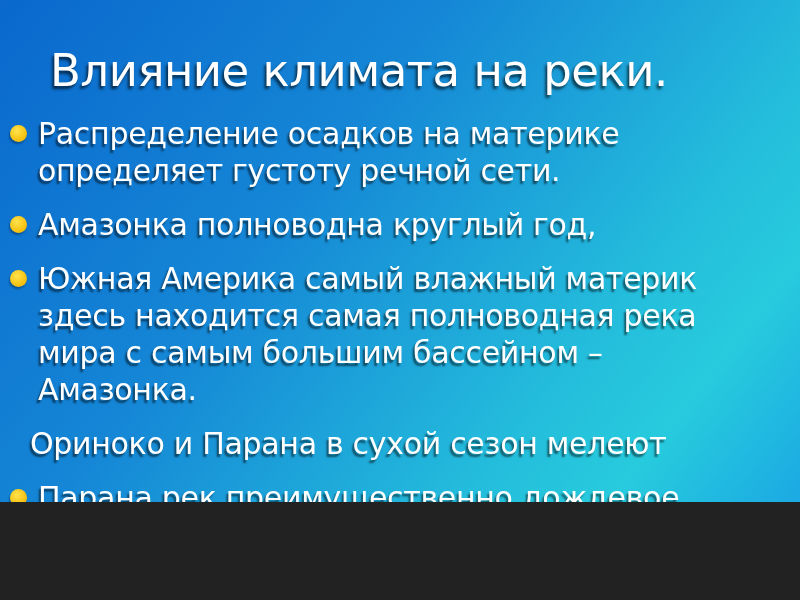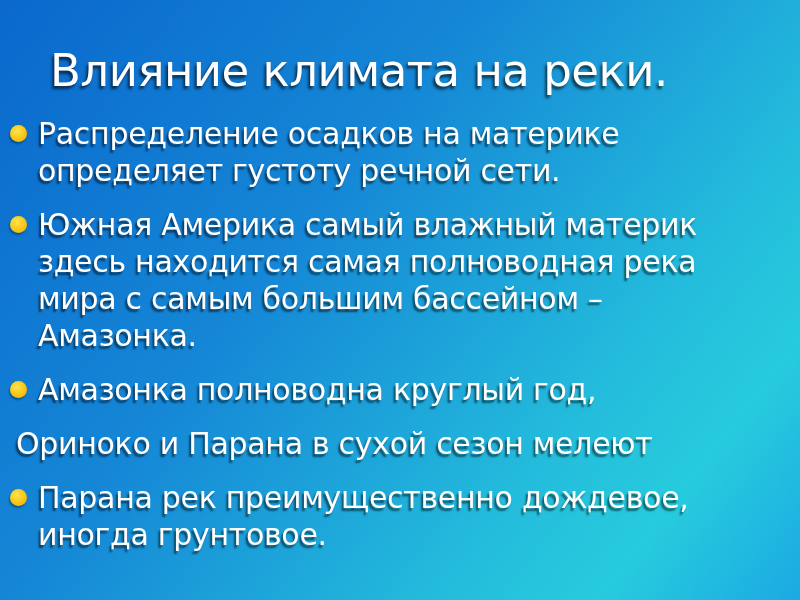--- a/index.html
+++ b/index.html
@@ -3,21 +3,21 @@
 <meta charset="utf-8">
 <style>
   html, body {
     margin: 0;
     padding: 0;
     background: #222;
   }
   .slide {
     position: relative;
     width: 800px;
-    height: 600px;
+    height: 502px;
     overflow: hidden;
     background: linear-gradient(128deg,
       #0a68cd 0%,
       #1587d6 38%,
       #24bddc 72%,
       #27cbdd 84%,
       #1ba9e3 100%);
     font-family: "DejaVu Sans", "Liberation Sans", sans-serif;
   }
   .slide-title {
@@ -42,21 +42,21 @@
   .para .dot {
     flex: none;
     width: 17px;
     height: 17px;
     margin: 10px 11px 0 0;
     border-radius: 50%;
     background: radial-gradient(circle at 40% 35%, #ffe34d 0%, #f6c313 60%, #e8ad00 100%);
     box-shadow: -1px 2px 2px rgba(0, 25, 55, 0.4);
   }
   .para.no-bullet {
-    padding-left: 16px;
+    padding-left: 30px;
     text-align: right;
   }
   .para .txt {
     color: #ffffff;
     font-size: 30px;
     line-height: 37px;
     letter-spacing: -0.3px;
     white-space: pre-line;
     text-shadow: -2px 3px 2px rgba(0, 0, 0, 0.55);
   }
@@ -68,29 +68,29 @@
   <h1 class="slide-title">Влияние климата на реки.</h1>
   <div class="bullet-list" id="bullet-list">
   <div class="para">
     <span class="dot"></span>
     <span class="txt">Распределение осадков на материке
 определяет густоту речной сети.</span>
   </div>
 
   <div class="para">
     <span class="dot"></span>
+    <span class="txt">Амазонка полноводна круглый год,</span>
+  </div>
+
+  <div class="para">
+    <span class="dot"></span>
     <span class="txt">Южная Америка самый влажный материк
 здесь находится самая полноводная река
 мира с самым большим бассейном –
 Амазонка.</span>
-  </div>
-
-  <div class="para">
-    <span class="dot"></span>
-    <span class="txt">Амазонка полноводна круглый год,</span>
   </div>
 
   <div class="para no-bullet">
 
     <span class="txt">Ориноко и Парана в сухой сезон мелеют</span>
   </div>
 
   <div class="para">
     <span class="dot"></span>
     <span class="txt">Парана рек преимущественно дождевое,

